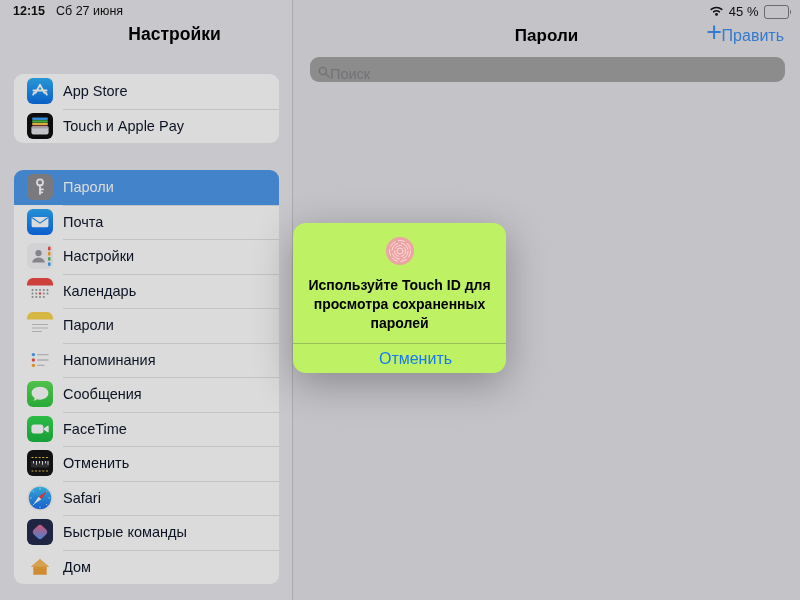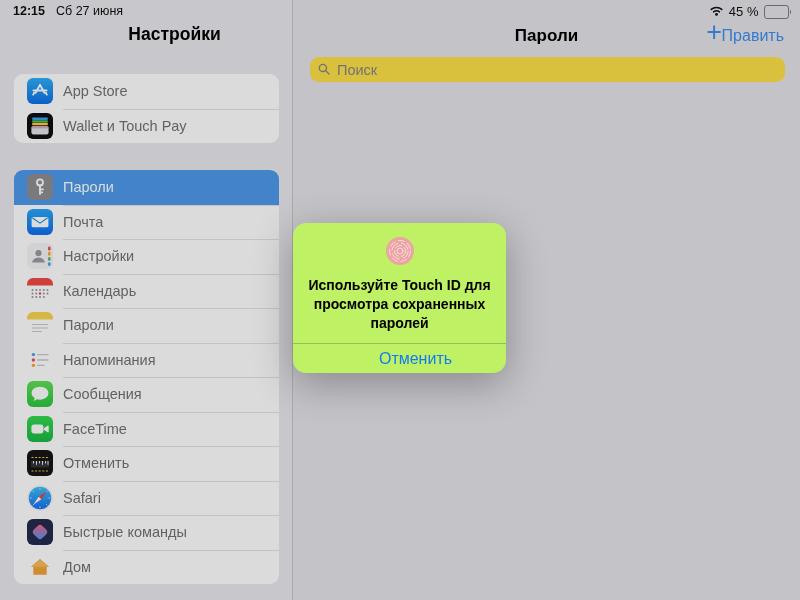--- a/index.html
+++ b/index.html
@@ -16,21 +16,21 @@
     font-size:17.5px;font-weight:700;color:#000;margin-left:28px;}
   .group{position:absolute;left:14px;width:265px;border-radius:9px;overflow:hidden;}
   .group-1{top:74px;}
   .group-2{top:170px;}
   .row{position:relative;display:flex;align-items:center;height:34.5px;background:#ffffff;
     padding-left:13px;gap:10px;box-sizing:border-box;cursor:default;}
   .row + .row::before{content:"";position:absolute;left:49px;right:0;top:0;height:1px;background:#e3e3e8;}
   .row.selected{background:#4f99ec;}
   .row.selected + .row::before{background:#e3e3e8;}
   .row.selected .row-label{color:#fff;}
-  .row-label{font-size:14.5px;color:#737373;white-space:nowrap;}
+  .row-label{font-size:14.5px;color:#0f172a;white-space:nowrap;}
   .app-icon{flex:none;width:26px;height:26px;border-radius:6px;overflow:hidden;position:relative;}
   .app-icon svg{display:block;}
   .ic-appstore{background:linear-gradient(180deg,#2fb1f8,#0d70e8);}
   .ic-wallet{background:#101013;}
   .ic-key{background:#8d8d93;}
   .ic-mail{background:linear-gradient(180deg,#2aa7f8,#0f6ef0);}
   .ic-contacts{background:#f5f5f7;}
   .ic-calendar{background:#ffffff;}
   .ic-notes{background:#ffffff;}
   .ic-reminders{background:#ffffff;}
@@ -48,21 +48,21 @@
   .bat-body{width:21px;height:10px;border:1px solid rgba(0,0,0,0.45);border-radius:3px;padding:1px;box-sizing:content-box;}
   .bat-fill{width:45%;height:100%;background:#1c1c1e;border-radius:1.5px;}
   .bat-nub{width:1.5px;height:4px;background:rgba(0,0,0,0.45);border-radius:0 1px 1px 0;margin-left:1px;}
   .main-title{position:absolute;left:0;top:26px;width:100%;text-align:center;
     font-size:17px;font-weight:600;color:#000;}
   .plus-btn{position:absolute;right:78px;top:19px;font-size:27px;font-weight:300;color:#3d8ff2;
     line-height:27px;cursor:pointer;background:none;border:none;padding:0;font-family:inherit;}
   .edit-btn{position:absolute;right:16px;top:27px;font-size:16px;color:#3d8ff2;cursor:pointer;
     background:none;border:none;padding:0;font-family:inherit;}
   .search{position:absolute;left:17px;right:15px;top:57px;height:25px;border-radius:9px;
-    background:#fde047;display:flex;align-items:center;gap:7px;padding:0 8px;box-sizing:border-box;}
+    background:#a3a3a3;display:flex;align-items:flex-end;gap:0;padding:0 8px;box-sizing:border-box;}
   .search input{flex:1;border:none;outline:none;background:transparent;font-size:14.5px;
     color:#3c3c43;font-family:inherit;padding:0;}
   .search input::placeholder{color:#86868b;opacity:1;}
   
   .dim{position:absolute;inset:0;background:rgba(0,0,0,0.14);z-index:10;}
   .modal{position:absolute;left:293px;top:223px;width:213px;height:150px;z-index:11;
     background:#bef264;border-radius:13px;overflow:hidden;text-align:center;
     box-shadow:0 10px 40px rgba(0,0,0,0.3);}
   .modal-icon{margin-top:13px;}
   .modal-text{font-size:14px;line-height:19px;font-weight:700;color:#000;padding:6px 11px 0;}
@@ -102,21 +102,21 @@
         <span class="app-icon ic-wallet">
           <svg width="26" height="26" viewBox="0 0 26 26">
               <rect x="5" y="4.6" width="16" height="2.3" rx="1.1" fill="#3ba0f4"></rect>
               <rect x="5" y="7.2" width="16" height="2.3" rx="1.1" fill="#45c64a"></rect>
               <rect x="5" y="9.8" width="16" height="2.3" rx="1.1" fill="#f6cf48"></rect>
               <rect x="5" y="12.4" width="16" height="2.3" rx="1.1" fill="#ef5350"></rect>
               <rect x="4.4" y="13.6" width="17.2" height="7.8" rx="2" fill="#e3e3e8"></rect>
               <rect x="4.4" y="13.6" width="17.2" height="2" rx="1" fill="#b8b8c0"></rect>
             </svg>
         </span>
-        <span class="row-label">Wallet и Touch Pay</span>
+        <span class="row-label">Touch и Apple Pay</span>
       </div>
     </div>
 
     <div class="group group-2">
       <div class="row selected">
         <span class="app-icon ic-key">
           <svg width="26" height="26" viewBox="0 0 26 26" fill="none" stroke="#fff">
               <circle cx="13" cy="8.4" r="3" stroke-width="1.8"></circle>
               <path d="M13 11.4 V20" stroke-width="1.8" stroke-linecap="round"></path>
               <path d="M13 15.4 h2.9" stroke-width="1.8" stroke-linecap="round"></path>

